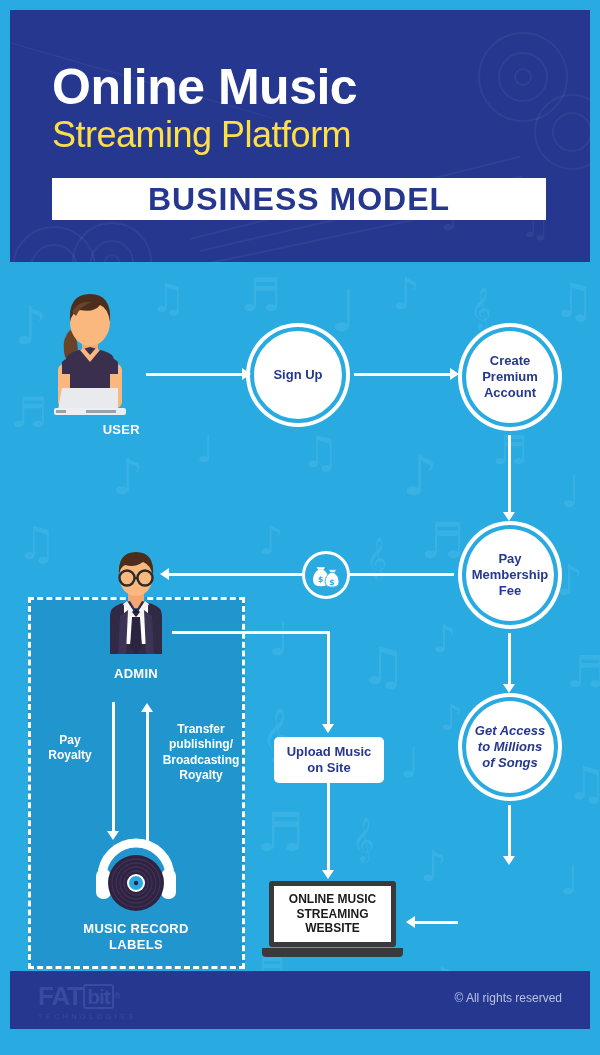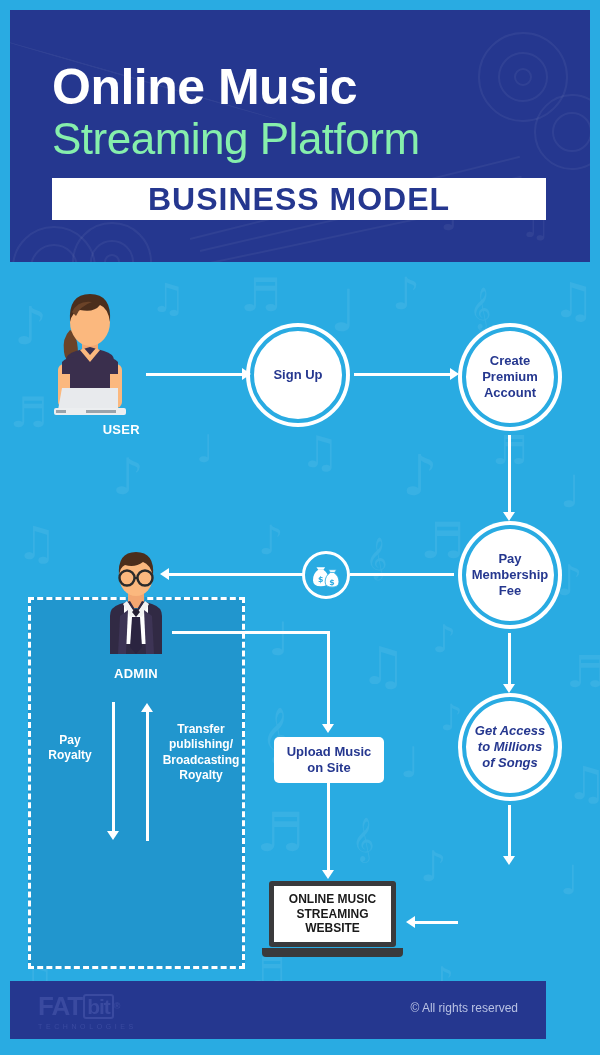--- a/index.html
+++ b/index.html
@@ -57,23 +57,23 @@
     font-size: 50px;
     font-weight: bold;
     color: #ffffff;
     letter-spacing: -0.5px;
     white-space: nowrap;
   }
   #title-line2 {
     position: absolute;
     left: 42px;
     top: 104px;
-    font-size: 44px;
+    font-size: 36px;
     font-weight: 300;
-    color: #86efac;
+    color: #fde047;
     letter-spacing: -0.5px;
     white-space: nowrap;
   }
   #title-badge {
     position: absolute;
     left: 42px;
     top: 168px;
     width: 494px;
     height: 42px;
     background: #ffffff;
@@ -85,22 +85,22 @@
     font-size: 32px;
     font-weight: bold;
     color: #25378f;
     letter-spacing: 1px;
   }
 
   
   #footer {
     position: absolute;
     left: 10px;
-    bottom: 16px;
-    width: 536px;
+    bottom: 26px;
+    width: 580px;
     height: 58px;
     background: #25378f;
   }
   #logo {
     position: absolute;
     left: 28px;
     top: 12px;
   }
   #logo-main {
     font-size: 26px;
@@ -395,20 +395,41 @@
 
       <path d="M36 60 l-4 4 l4 5 l4 -5 z" fill="#252033"></path>
       <path d="M32 69 l8 0 l2 30 l-6 7 l-6 -7 z" fill="#2b2440"></path>
 
       <path d="M20 68 l8 -6 l-2 44 l-8 0 z" fill="#3d3455"></path>
       <path d="M52 68 l-8 -6 l2 44 l8 0 z" fill="#3d3455"></path>
     </svg>
     <div class="caption" style="left:-14px;top:118px;width:100px;">ADMIN</div>
   </div>
 
+  <div style="position:absolute;left:92px;top:833px;width:88px;height:84px;">
+    <svg viewBox="0 0 88 84" width="88" height="84">
+
+      <path d="M10 44 a34 34 0 0 1 68 0" fill="none" stroke="#ffffff" stroke-width="9" stroke-linecap="round"></path>
+
+      <rect x="4" y="36" width="15" height="30" rx="7" fill="#ffffff"></rect>
+      <rect x="69" y="36" width="15" height="30" rx="7" fill="#ffffff"></rect>
+
+      <circle cx="44" cy="50" r="28" fill="#2e2340"></circle>
+      <circle cx="44" cy="50" r="24" fill="none" stroke="#413054" stroke-width="1.3"></circle>
+      <circle cx="44" cy="50" r="20" fill="none" stroke="#413054" stroke-width="1.3"></circle>
+      <circle cx="44" cy="50" r="16" fill="none" stroke="#413054" stroke-width="1.3"></circle>
+      <circle cx="44" cy="50" r="12" fill="none" stroke="#413054" stroke-width="1.3"></circle>
+
+      <circle cx="44" cy="50" r="9" fill="#ffffff"></circle>
+      <circle cx="44" cy="50" r="7" fill="#29abe2"></circle>
+      <circle cx="44" cy="50" r="2.2" fill="#2e2340"></circle>
+    </svg>
+    <div class="caption" style="left:-24px;top:88px;width:136px;">MUSIC RECORD</div>
+    <div class="caption" style="left:-24px;top:104px;width:136px;">LABELS</div>
+  </div>
 
   <div class="circle" style="left:250px;top:327px;width:96px;height:96px;">
     <span>Sign Up</span>
   </div>
 
   <div class="circle" style="left:462px;top:327px;width:96px;height:100px;">
     <span style="white-space:pre-line;">Create
 Premium
 Account</span>
   </div>

